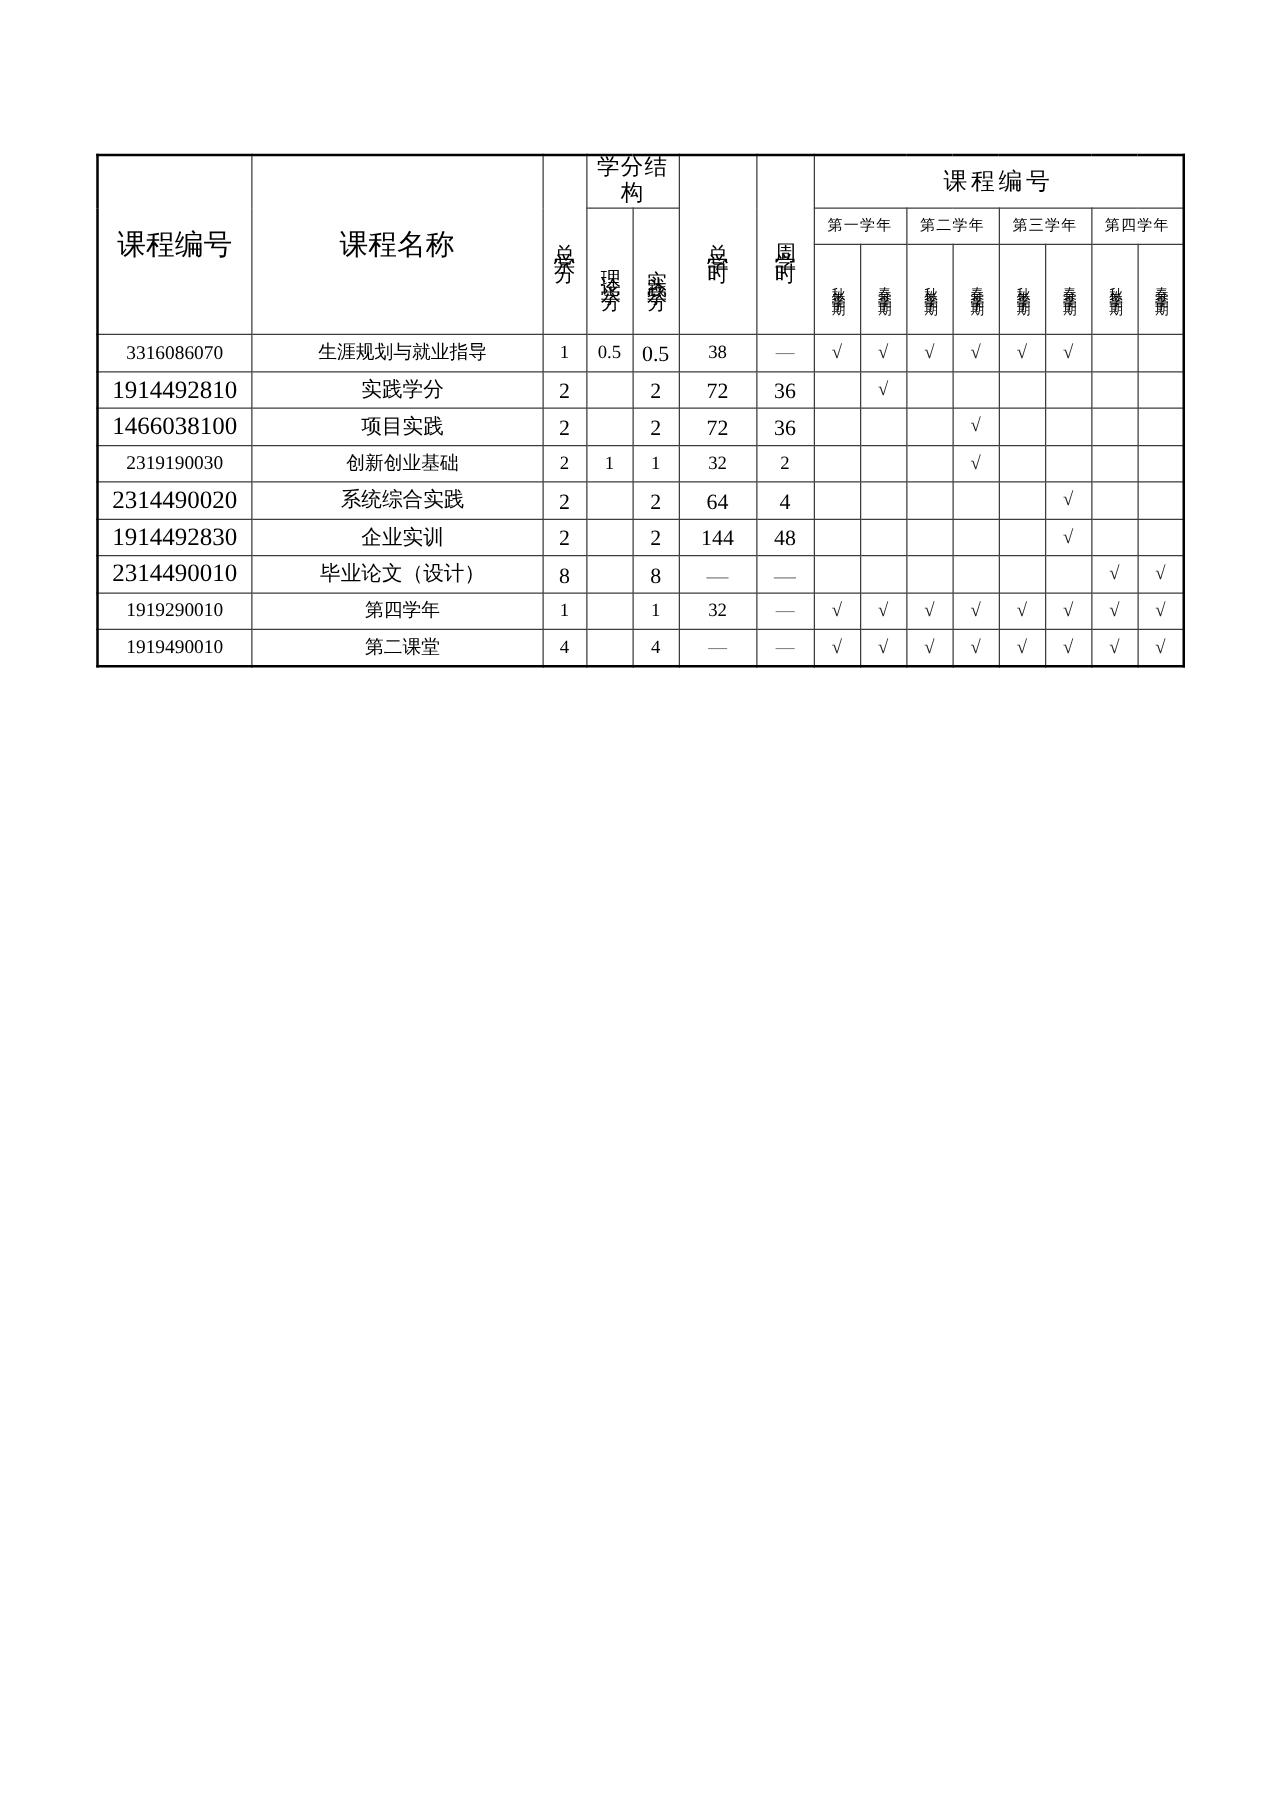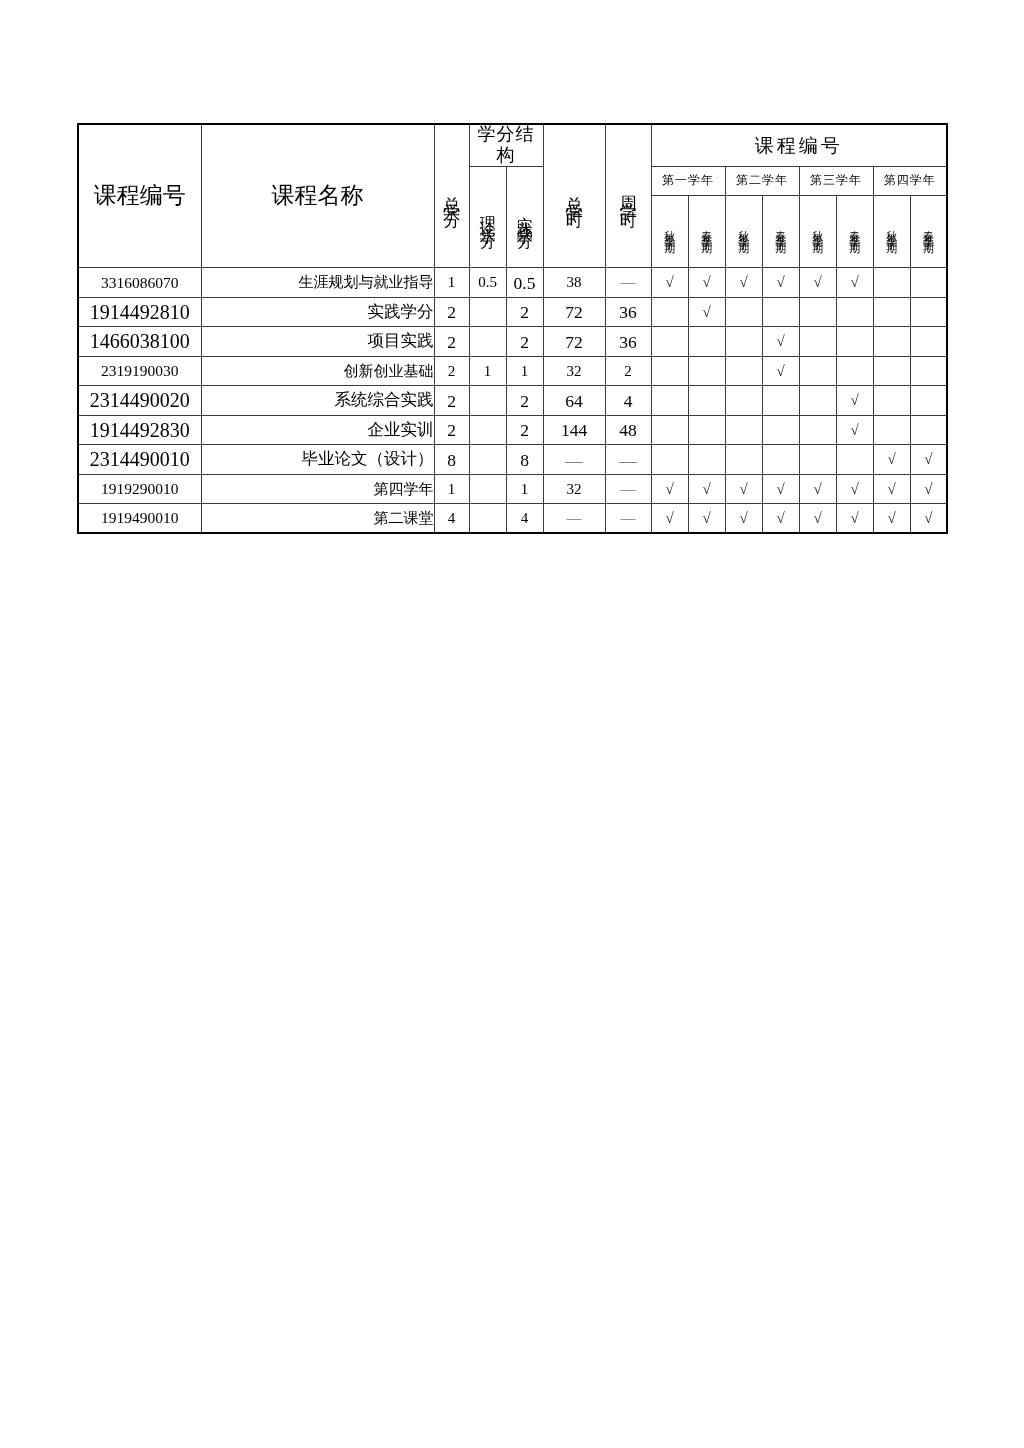--- a/index.html
+++ b/index.html
@@ -47,21 +47,21 @@
   .vtext {
     display: inline-block;
     writing-mode: vertical-rl;
     text-orientation: upright;
     white-space: nowrap;
   }
   .v-big   { font-size: 17px; letter-spacing: 8px; }
   .v-mid   { font-size: 16px; letter-spacing: 6px; }
   .v-small { font-size: 11px; letter-spacing: 4px; }
 
-  td.name { text-align: right; padding-left: 9px; }
+  td.name { text-align: center; padding-left: 9px; }
 
   td.sm        { font-size: 15px; }
   td.lg        { font-size: 17.5px; }
   td.code.sm   { font-size: 15.5px; }
   td.code.lg   { font-size: 20px; }
   td.name.sm   { font-size: 15px; }
   td.name.lg   { font-size: 16.5px; }
   td.check     { font-size: 15px; color: #1d1d1d; }
   td.dash      { color: #707070; }
 </style>

